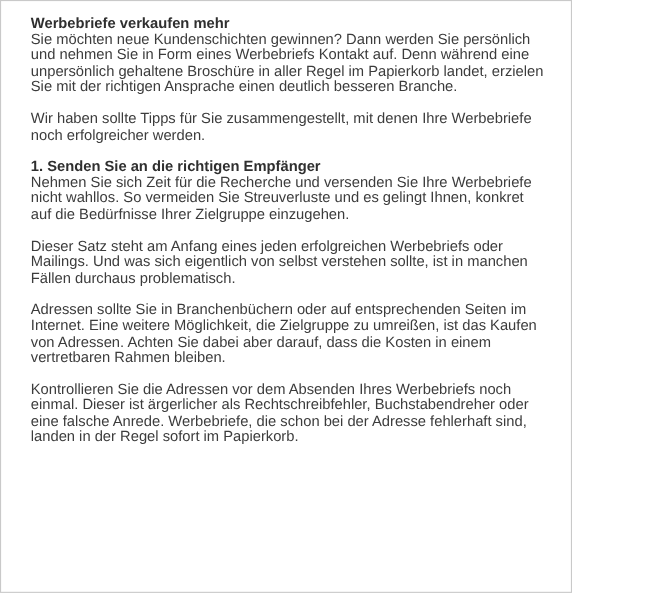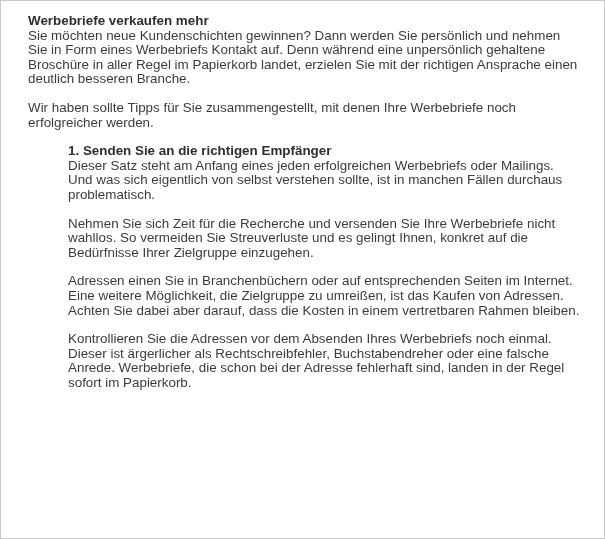--- a/index.html
+++ b/index.html
@@ -1,21 +1,21 @@
 <!DOCTYPE html>
 <html lang="de"><head>
 <meta charset="utf-8">
 <style>
   html, body {
     margin: 0;
     padding: 0;
     background: #ffffff;
   }
   .page {
-    width: 605px;
+    width: 520px;
     height: 539px;
     box-sizing: border-box;
     background: #ffffff;
     border: 1px solid #c9c9c9;
     padding: 13px 22px 0 27px;
     overflow: hidden;
     font-family: "Liberation Sans", sans-serif;
     font-size: 13.4px;
     line-height: 14.6px;
     color: #3c3c3c;
@@ -29,35 +29,34 @@
     color: #2f2f2f;
   }
   .doc-paragraph {
     margin: 0 0 14px 0;
   }
   .doc-paragraph.first-after-heading {
     margin-top: 0;
   }
   .doc-section + .doc-section {
     margin-top: 0;
-    margin-left: 40px;
   }
 </style>
 </head>
 <body>
 
 <div class="page">
 
   <div class="doc-section">
     <h2 class="doc-heading">Werbebriefe verkaufen mehr</h2>
     <p class="doc-paragraph first-after-heading">Sie möchten neue Kundenschichten gewinnen? Dann werden Sie persönlich und nehmen Sie in Form eines Werbebriefs Kontakt auf. Denn während eine unpersönlich gehaltene Broschüre in aller Regel im Papierkorb landet, erzielen Sie mit der richtigen Ansprache einen deutlich besseren Branche.</p>
     <p class="doc-paragraph">Wir haben sollte Tipps für Sie zusammengestellt, mit denen Ihre Werbebriefe noch erfolgreicher werden.</p>
   </div>
 
   <div class="doc-section">
     <h2 class="doc-heading">1. Senden Sie an die richtigen Empfänger</h2>
+    <p class="doc-paragraph">Nehmen Sie sich Zeit für die Recherche und versenden Sie Ihre Werbebriefe nicht wahllos. So vermeiden Sie Streuverluste und es gelingt Ihnen, konkret auf die Bedürfnisse Ihrer Zielgruppe einzugehen.</p>
     <p class="doc-paragraph first-after-heading">Dieser Satz steht am Anfang eines jeden erfolgreichen Werbebriefs oder Mailings. Und was sich eigentlich von selbst verstehen sollte, ist in manchen Fällen durchaus problematisch.</p>
-    <p class="doc-paragraph">Nehmen Sie sich Zeit für die Recherche und versenden Sie Ihre Werbebriefe nicht wahllos. So vermeiden Sie Streuverluste und es gelingt Ihnen, konkret auf die Bedürfnisse Ihrer Zielgruppe einzugehen.</p>
-    <p class="doc-paragraph">Adressen einen Sie in Branchenbüchern oder auf entsprechenden Seiten im Internet. Eine weitere Möglichkeit, die Zielgruppe zu umreißen, ist das Kaufen von Adressen. Achten Sie dabei aber darauf, dass die Kosten in einem vertretbaren Rahmen bleiben.</p>
+    <p class="doc-paragraph">Adressen sollte Sie in Branchenbüchern oder auf entsprechenden Seiten im Internet. Eine weitere Möglichkeit, die Zielgruppe zu umreißen, ist das Kaufen von Adressen. Achten Sie dabei aber darauf, dass die Kosten in einem vertretbaren Rahmen bleiben.</p>
     <p class="doc-paragraph">Kontrollieren Sie die Adressen vor dem Absenden Ihres Werbebriefs noch einmal. Dieser ist ärgerlicher als Rechtschreibfehler, Buchstabendreher oder eine falsche Anrede. Werbebriefe, die schon bei der Adresse fehlerhaft sind, landen in der Regel sofort im Papierkorb.</p>
   </div>
 
 </div>
 
 </body></html>

